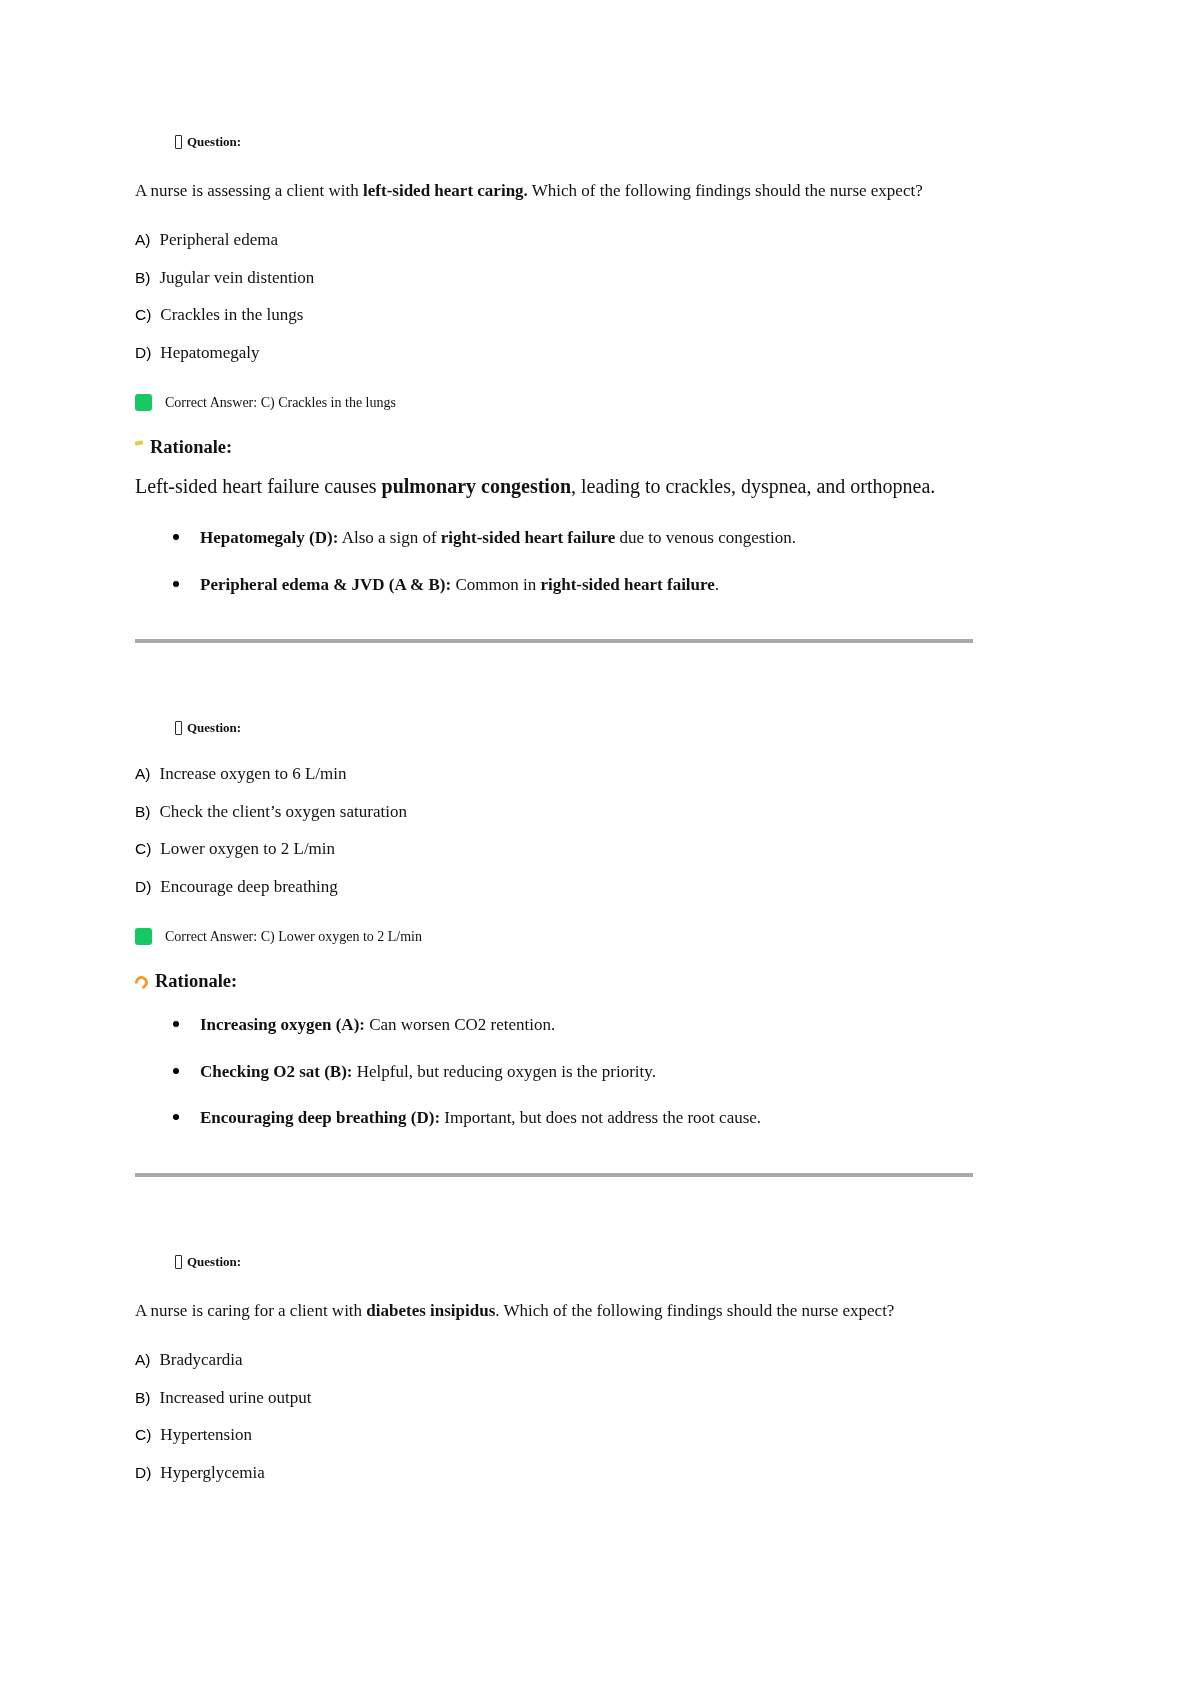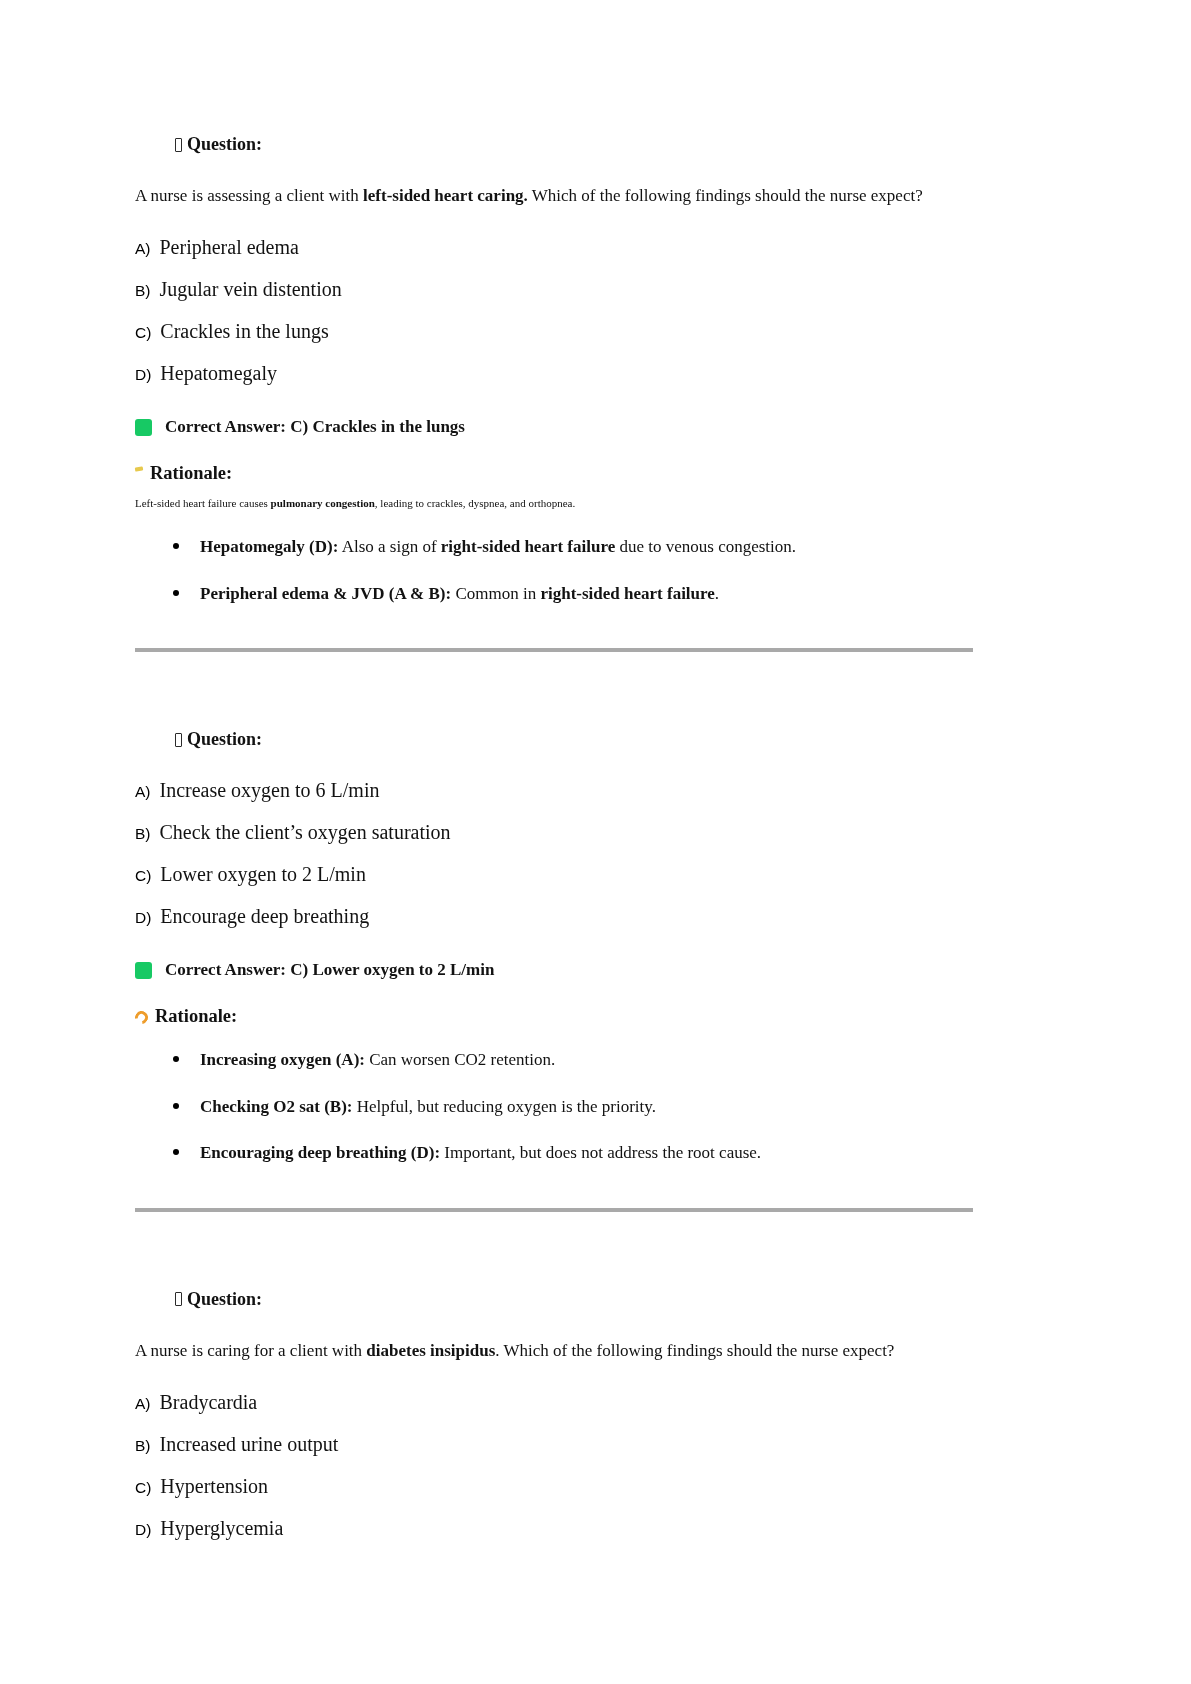--- a/index.html
+++ b/index.html
@@ -6,65 +6,65 @@
   html, body { background:#ffffff; }
   body {
     width:1191px; height:1684px; overflow:hidden;
     font-family:"Liberation Serif","DejaVu Serif",serif;
     color:#121212;
   }
   .page { padding:134px 218px 0 135px; }
 
   .q-label-row {
     display:flex; align-items:center; gap:4px;
-    font-weight:bold; font-size:18px;
+    font-weight:bold; font-size:13px;
     margin-bottom:25px;
     padding-left:40px;
   }
   .tofu-box {
     display:inline-block; width:7px; height:14px;
     border:1.4px solid #2b2b2b; border-radius:1px;
     margin-right:1px; flex:0 0 auto;
   }
 
   .q-stem { font-size:17px; line-height:1.85; margin-bottom:21px; }
 
   .option-row { display:flex; align-items:baseline; margin-bottom:12px; }
   .opt-letter {
     font-family:"Liberation Sans","DejaVu Sans",sans-serif;
     font-size:15.5px; color:#000; margin-right:9px; flex:0 0 auto;
   }
-  .opt-text { font-size:20px; line-height:1.5; }
+  .opt-text { font-size:17px; line-height:1.5; }
 
   .answer-row { display:flex; align-items:center; gap:13px; margin-top:29px; }
   .answer-icon {
     width:17px; height:17px; border-radius:3px;
     background:var(--green,#17c964); flex:0 0 auto;
   }
-  .answer-text { font-weight:bold; font-size:17px; }
+  .answer-text { font-weight:normal; font-size:14px; }
 
   .rationale-head {
     display:flex; align-items:flex-start; gap:7px;
     margin-top:26px; margin-bottom:9px;
     font-weight:bold; font-size:18.5px;
   }
   .icon-yellow-spark {
     width:8px; height:4px; background:var(--yellow,#e7c94d);
     border-radius:1px; transform:rotate(-10deg);
     margin-top:4px; flex:0 0 auto;
   }
   .icon-orange-swirl {
     width:13px; height:13px; border-radius:50%;
     border:3px solid var(--orange,#ee9d2c);
     border-bottom-color:transparent;
     transform:rotate(35deg);
     margin-top:5px; flex:0 0 auto;
   }
 
-  .rationale-text { font-size:11px; line-height:1.9; }
+  .rationale-text { font-size:20px; line-height:1.9; }
 
   ul.bullets { list-style:none; margin-top:20px; }
   ul.bullets li {
     position:relative; padding-left:65px;
     font-size:17px; line-height:1.5; margin-bottom:21px;
   }
   ul.bullets li::before {
     content:""; position:absolute; left:38px; top:9px;
     width:6px; height:6px; border-radius:50%; background:#000;
   }

